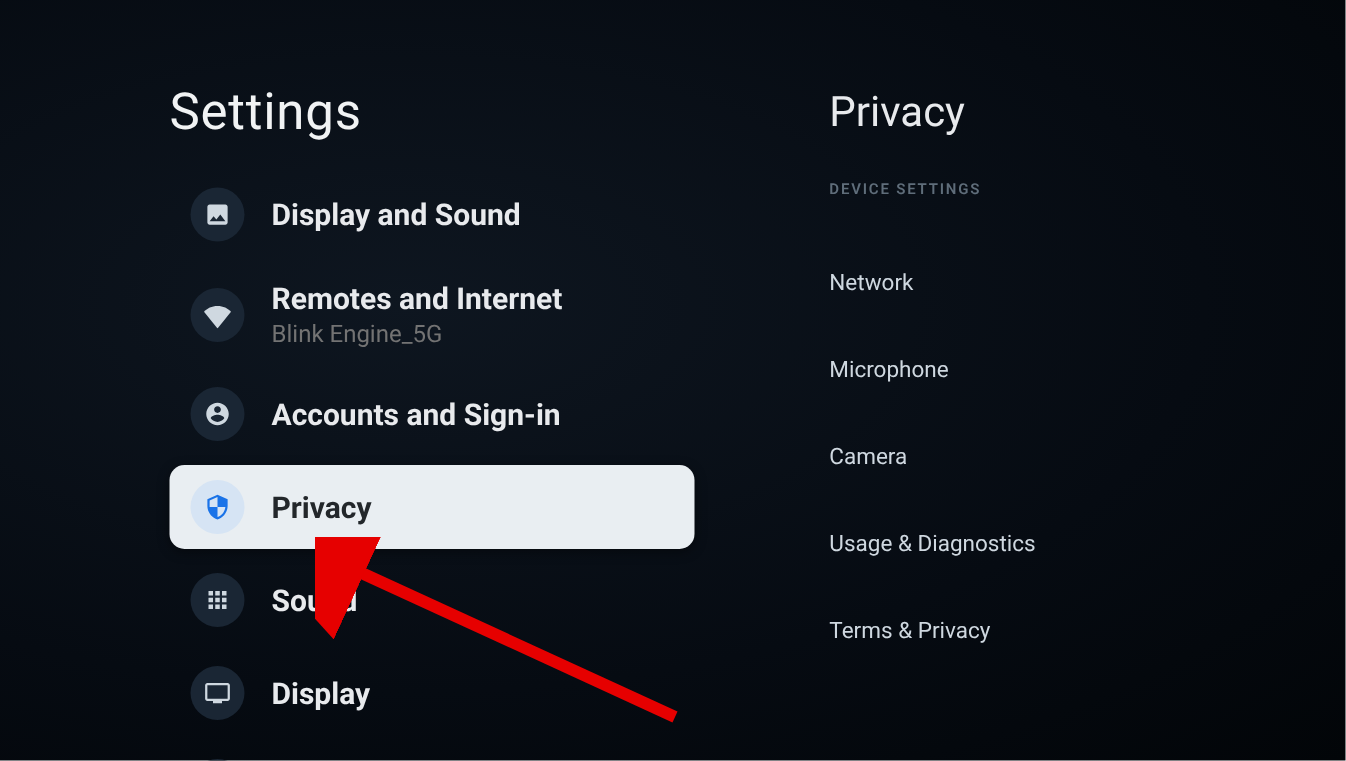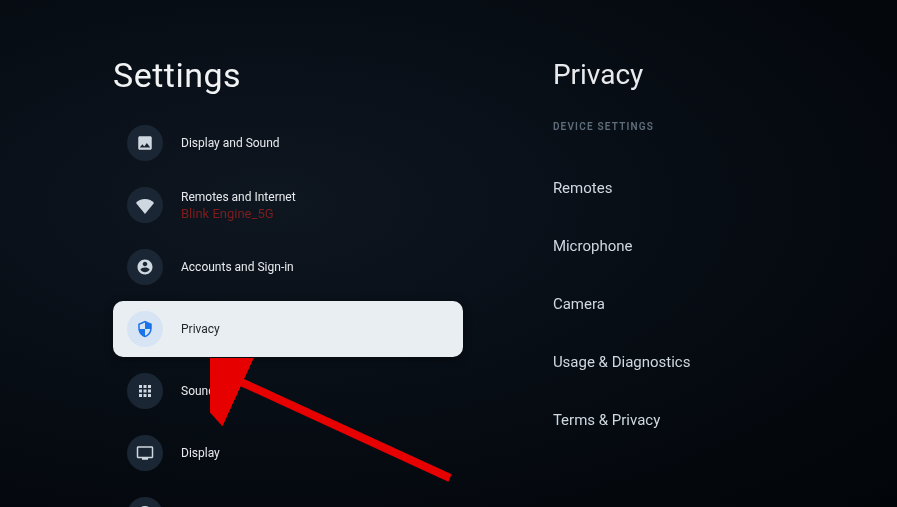--- a/index.html
+++ b/index.html
@@ -77,22 +77,22 @@
     align-items: center;
     justify-content: center;
     flex-shrink: 0;
   }
   .icon-circle svg {
     width: 18px;
     height: 18px;
     fill: #cfd8e0;
   }
   .text-stack { display: flex; flex-direction: column; }
-  .label { font-size: 12px; color: #e8eaed; font-weight: 400; }
-  .sublabel { font-size: 13px; color: #7f1d1d; margin-top: 2px; }
+  .label { font-size: 20px; color: #e8eaed; font-weight: 700; }
+  .sublabel { font-size: 16px; color: #737373; margin-top: 2px; }
 
   .detail-list {
     display: flex;
     flex-direction: column;
     gap: 28px;
   }
   .detail-item {
     font-size: 15px;
     color: #cfd8e0;
     cursor: pointer;
@@ -192,21 +192,21 @@
         </div>
       </div>
 
     </div>
   </div>
 
   <div class="right-panel">
     <h2 class="detail-title">Privacy</h2>
     <div class="section-header">DEVICE SETTINGS</div>
     <div class="detail-list">
-      <div class="detail-item">Remotes</div>
+      <div class="detail-item">Network</div>
       <div class="detail-item">Microphone</div>
       <div class="detail-item">Camera</div>
       <div class="detail-item">Usage &amp; Diagnostics</div>
       <div class="detail-item">Terms &amp; Privacy</div>
     </div>
   </div>
 </div>
 
 <svg class="arrow" width="260" height="130">
   <defs>

